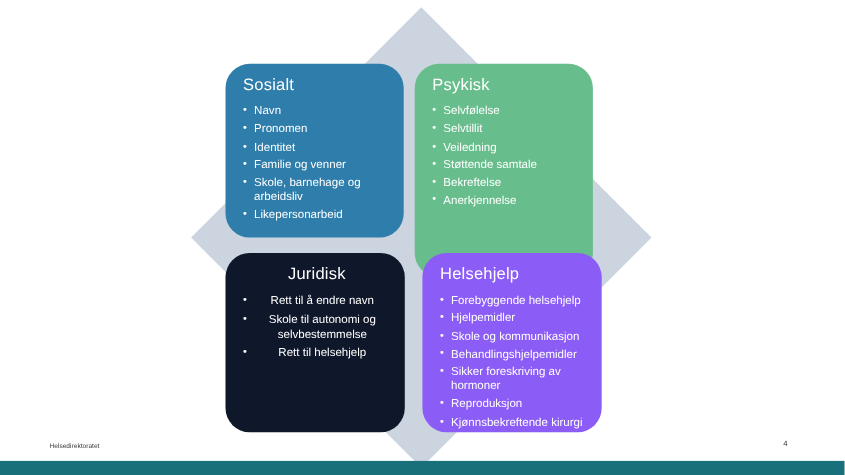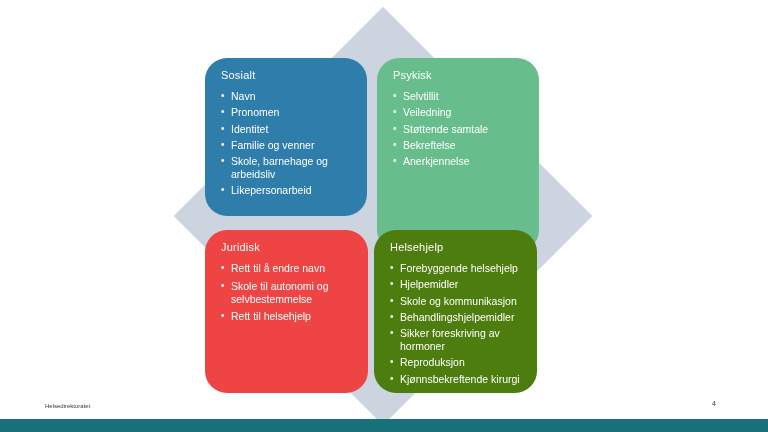--- a/index.html
+++ b/index.html
@@ -27,24 +27,24 @@
   }
   .quad {
     position: absolute;
     border-radius: 22px;
     color: #ffffff;
     padding: 11px 13px 10px 16px;
     overflow: hidden;
   }
   .q-sosialt    { left: 205px; top: 58px;  width: 162px; height: 158px; background: #2e7dab; }
   .q-psykisk    { left: 377px; top: 58px;  width: 162px; height: 194px; background: #68bd8c; }
-  .q-juridisk   { left: 205px; top: 230px; width: 163px; height: 163px; background: #ef4444; }
-  .q-helsehjelp { left: 374px; top: 230px; width: 163px; height: 163px; background: #4d7c0f; }
+  .q-juridisk   { left: 205px; top: 230px; width: 163px; height: 163px; background: #0f172a; text-align: center; }
+  .q-helsehjelp { left: 384px; top: 230px; width: 163px; height: 163px; background: #8b5cf6; }
   .quad-title {
-    font-size: 11px;
+    font-size: 15px;
     font-weight: 400;
     margin-bottom: 9px;
     letter-spacing: 0.2px;
   }
   .quad-list {
     list-style: none;
     font-size: 10.5px;
     line-height: 1.22;
   }
   .quad-list li {
@@ -98,20 +98,21 @@
       <li>Identitet</li>
       <li>Familie og venner</li>
       <li>Skole, barnehage og arbeidsliv</li>
       <li>Likepersonarbeid</li>
     </ul>
   </div>
 
   <div class="quad q-psykisk">
     <div class="quad-title">Psykisk</div>
     <ul class="quad-list">
+      <li>Selvfølelse</li>
       <li>Selvtillit</li>
       <li>Veiledning</li>
       <li>Støttende samtale</li>
       <li>Bekreftelse</li>
       <li>Anerkjennelse</li>
     </ul>
   </div>
 
   <div class="quad q-juridisk">
     <div class="quad-title">Juridisk</div>

